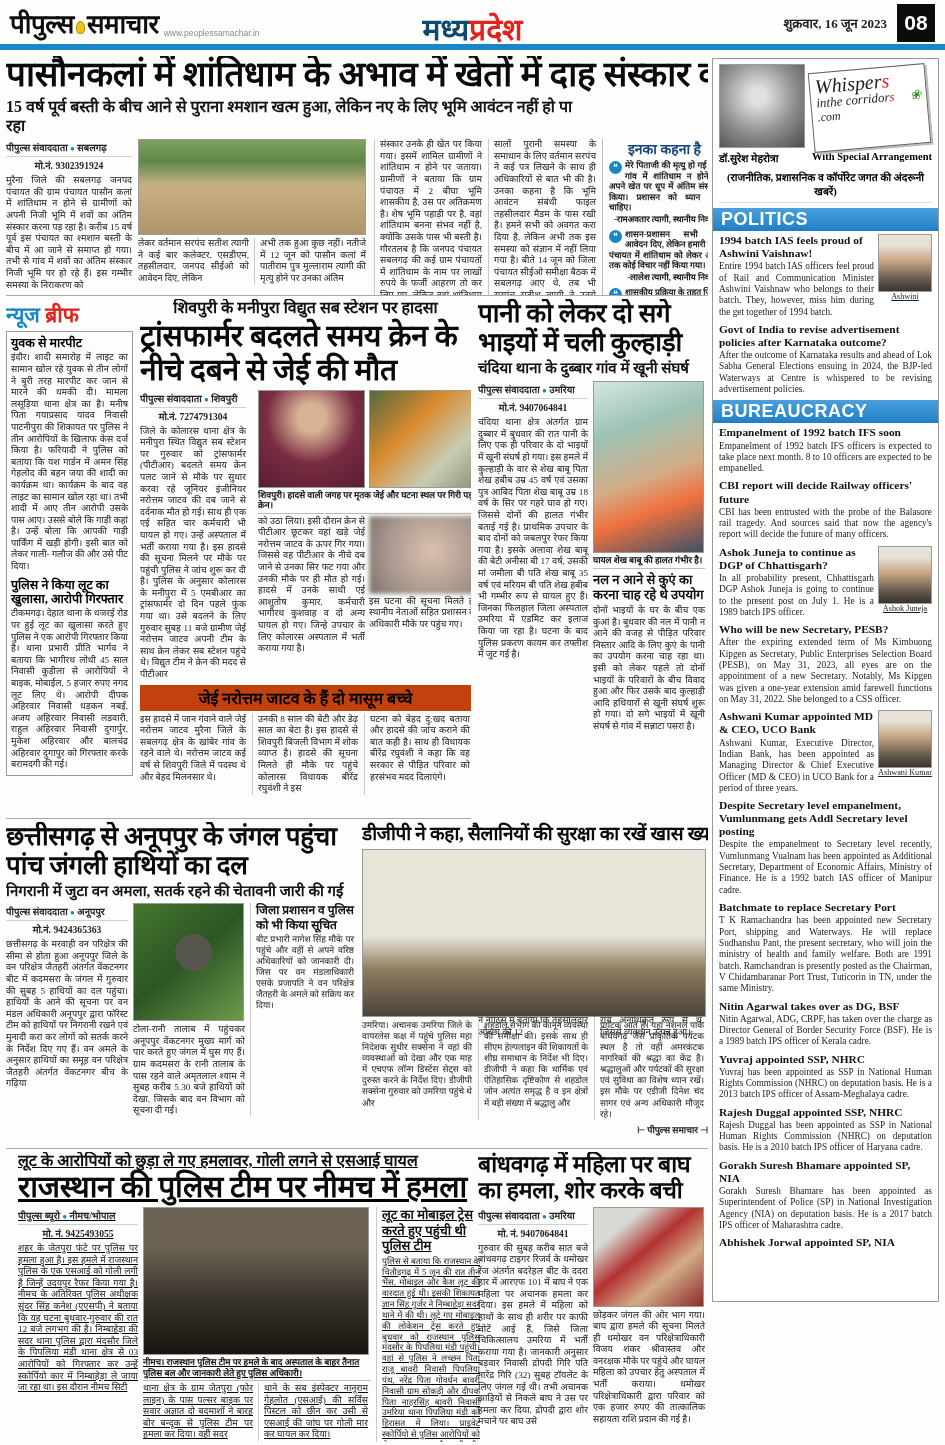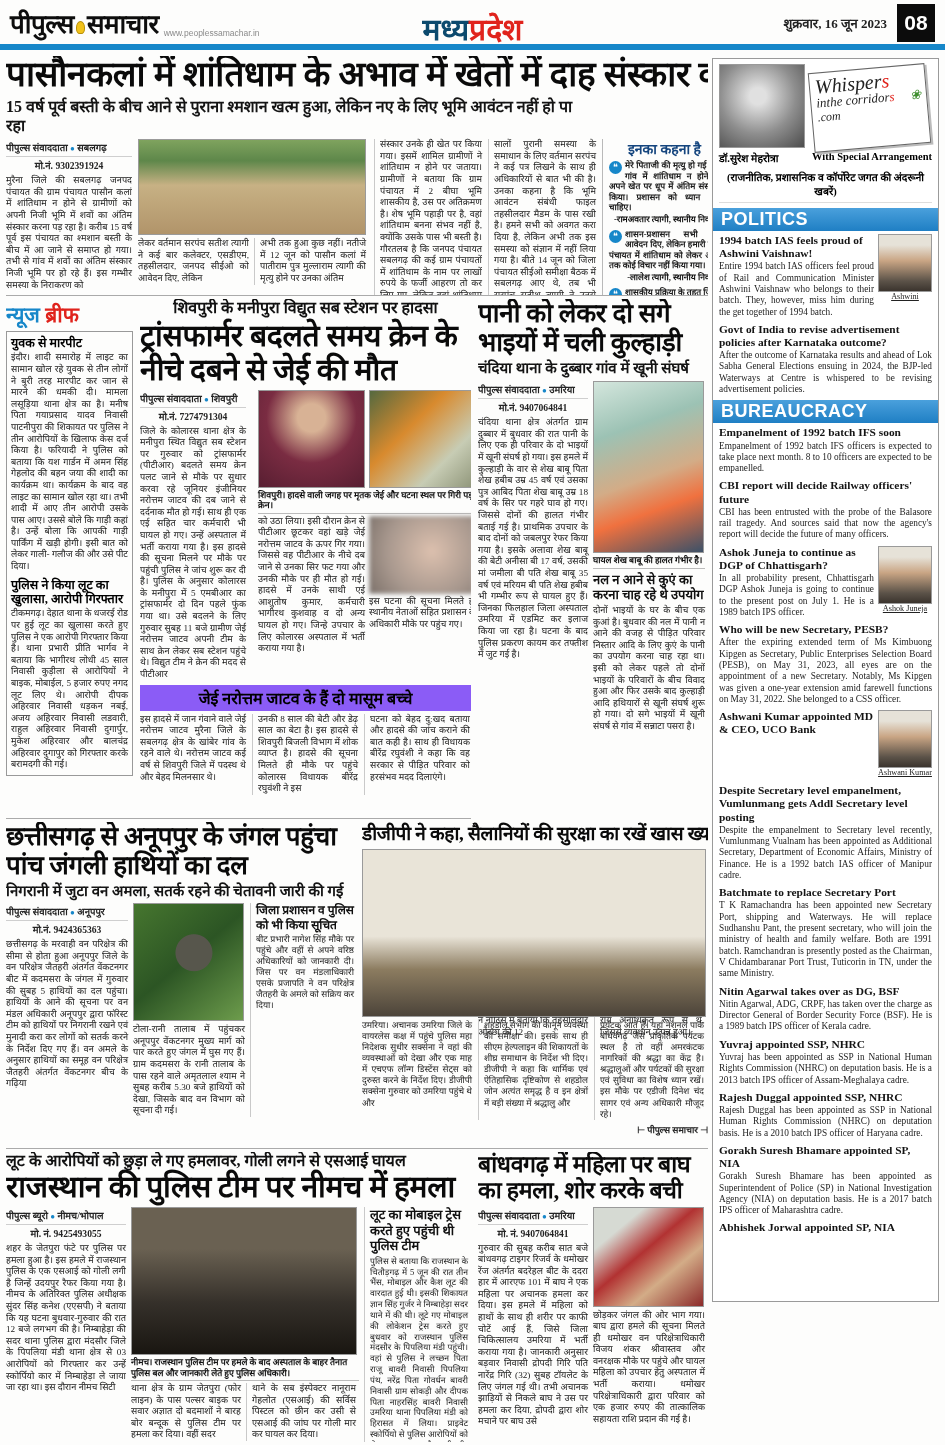--- a/index.html
+++ b/index.html
@@ -30,21 +30,21 @@
   .subhead { font-size:16px; font-weight:bold; color:#141414; line-height:1.2; }
   .byline { font-size:9.6px; font-weight:bold; color:#242424; border-bottom:1px solid #cfcfcf; padding:2px 0; }
   .byline .dot { color:#1787c9; font-size:8px; }
   .phone { font-size:9.6px; font-weight:bold; color:#242424; text-align:center; padding:2px 0 3px; }
   .body { font-size:9.2px; line-height:1.26; text-align:justify; color:#1b1b1b; }
   .cap { font-size:8.8px; font-weight:bold; color:#111; line-height:1.2; padding:2px 0; border-bottom:1px solid #bbb; }
   .row { display:flex; gap:6px; }
   .vr { border-left:1px solid #c9c9c9; padding-left:5px; }
   .photo { background:#cfcfcf; border:1px solid #9a9a9a; position:relative; flex-shrink:0; }
   .signoff { font-size:9px; font-weight:bold; text-align:right; color:#222; padding-top:3px; }
-  .yellow-bar { background:#8b5cf6; font-size:16px; font-weight:bold; text-align:center; padding:2px 0; margin:4px 0 3px; }
+  .yellow-bar { background:#c2410c; font-size:16px; font-weight:bold; text-align:center; padding:2px 0; margin:4px 0 3px; }
   .subtitle2 { font-size:13px; font-weight:bold; line-height:1.2; color:#101010; padding-bottom:2px; }
 
   
   .ph-field { background:linear-gradient(180deg,#7fa35e 0%,#5e874a 22%,#c7b184 48%,#b1946a 100%); }
   .ph-portrait { background:radial-gradient(circle at 50% 28%,#d8b295 16%,#7a2c42 52%,#571e31 100%); }
   .ph-crane { background:linear-gradient(135deg,#55693f 0%,#d88a2e 38%,#c7ccb4 72%,#8e9478 100%); }
   .ph-blur { background:radial-gradient(circle at 60% 45%,#dcc0ae 0%,#a8988e 60%,#7d726b 100%); filter:blur(2px); }
   .ph-hospital { background:linear-gradient(160deg,#d4e6dd 0%,#9cc2b4 28%,#d3ac87 55%,#f0713f 72%,#3c5168 100%); }
   .ph-elephant { background:radial-gradient(circle at 55% 42%,#57564c 0 20%,rgba(0,0,0,0) 21%),linear-gradient(140deg,#46762f 0%,#2c5524 48%,#6d9c4c 100%); }
   .ph-room { background:linear-gradient(180deg,#e9e4d8 0 52%,#8c7c60 72%,#4c443a 100%); }
@@ -244,21 +244,21 @@
     <div class="row" style="gap:6px;margin-top:3px;">
       <p class="body" style="width:110px;font-size:8.8px;">उमरिया। अचानक उमरिया जिले के वायरलेस कक्ष में पहुंचे पुलिस महा निदेशक सुधीर सक्सेना ने वहां की व्यवस्थाओं को देखा और एक माह में एचएफ लॉन्ग डिस्टेंस सेट्स को दुरुस्त करने के निर्देश दिए। डीजीपी सक्सेना गुरुवार को उमरिया पहुंचे थे और</p>
       <p class="body vr" style="width:110px;font-size:8.8px;">शहडोल संभाग की कानून व्यवस्था की समीक्षा की। इसके साथ ही सीएम हेल्पलाइन की शिकायतों के शीघ्र समाधान के निर्देश भी दिए। डीजीपी ने कहा कि धार्मिक एवं ऐतिहासिक दृष्टिकोण से शहडोल जोन अत्यंत समृद्ध है व इन क्षेत्रों में बड़ी संख्या में श्रद्धालु और</p>
       <p class="body vr" style="width:110px;font-size:8.8px;">पर्यटक आते हैं। यहां नेशनल पार्क बांधवगढ़ जैसे प्राकृतिक पर्यटक स्थल है तो वहीं अमरकंटक नागरिकों की श्रद्धा का केंद्र है। श्रद्धालुओं और पर्यटकों की सुरक्षा एवं सुविधा का विशेष ध्यान रखें। इस मौके पर एडीजी दिनेश चंद सागर एवं अन्य अधिकारी मौजूद रहे।</p>
     </div>
     <div class="signoff">⊢ <span>पीपुल्स समाचार</span> ⊣</div>
   </article>
 
   <div class="abs hrule" style="left:6px;top:1148px;width:702px;"></div>
 
-  <article class="abs" style="left:6px;top:1152px;width:464px;height:290px;">
+  <article class="abs" style="left:18px;top:1152px;width:464px;height:290px;text-decoration:underline;">
     <div class="kicker" style="text-align:left;">लूट के आरोपियों को छुड़ा ले गए हमलावर, गोली लगने से एसआई घायल</div>
     <h2 class="hl hl-lg" style="white-space:nowrap;">राजस्थान की पुलिस टीम पर नीमच में हमला</h2>
     <div class="row" style="gap:5px;margin-top:3px;">
       <div style="width:120px;flex-shrink:0;">
         <div class="byline"><span>पीपुल्स ब्यूरो</span> <span class="dot">●</span> <span>नीमच/भोपाल</span></div>
         <div class="phone">मो. नं. 9425493055</div>
         <p class="body">शहर के जेतपुरा फंटे पर पुलिस पर हमला हुआ है। इस हमले में राजस्थान पुलिस के एक एसआई को गोली लगी है जिन्हें उदयपुर रैफर किया गया है। नीमच के अतिरिक्त पुलिस अधीक्षक सुंदर सिंह कनेश (एएसपी) ने बताया कि यह घटना बुधवार-गुरुवार की रात 12 बजे लगभग की है। निम्बाहेड़ा की सदर थाना पुलिस द्वारा मंदसौर जिले के पिपलिया मंडी थाना क्षेत्र से 03 आरोपियों को गिरफ्तार कर उन्हें स्कोर्पियो कार में निम्बाहेड़ा ले जाया जा रहा था। इस दौरान नीमच सिटी</p>
       </div>
       <div style="width:228px;flex-shrink:0;">
         <div class="photo ph-night" style="width:226px;height:148px;"></div>
@@ -339,20 +339,21 @@
     <div class="sb-item">
       <h4>Who will be new Secretary, PESB?</h4>
       <p>After the expiring extended term of Ms Kimbuong Kipgen as Secretary, Public Enterprises Selection Board (PESB), on May 31, 2023, all eyes are on the appointment of a new Secretary. Notably, Ms Kipgen was given a one-year extension amid farewell functions on May 31, 2022. She belonged to a CSS officer.</p>
     </div>
     <div class="sb-item">
       <div class="sb-ph-wrap">
         <div class="photo ph-face sb-ph"></div>
         <div class="sb-ph-label">Ashwani Kumar</div>
       </div>
       <h4>Ashwani Kumar appointed MD &amp; CEO, UCO Bank</h4>
+      <p>Ashwani Kumar, Executive Director, Indian Bank, has been appointed as Managing Director &amp; Chief Executive Officer (MD &amp; CEO) in UCO Bank for a period of three years.</p>
     </div>
     <div class="sb-item">
       <h4>Despite Secretary level empanelment, Vumlunmang gets Addl Secretary level posting</h4>
       <p>Despite the empanelment to Secretary level recently, Vumlunmang Vualnam has been appointed as Additional Secretary, Department of Economic Affairs, Ministry of Finance. He is a 1992 batch IAS officer of Manipur cadre.</p>
     </div>
     <div class="sb-item">
       <h4>Batchmate to replace Secretary Port</h4>
       <p>T K Ramachandra has been appointed new Secretary Port, shipping and Waterways. He will replace Sudhanshu Pant, the present secretary, who will join the ministry of health and family welfare. Both are 1991 batch. Ramchandran is presently posted as the Chairman, V Chidambaranar Port Trust, Tuticorin in TN, under the same Ministry.</p>
     </div>
     <div class="sb-item">

